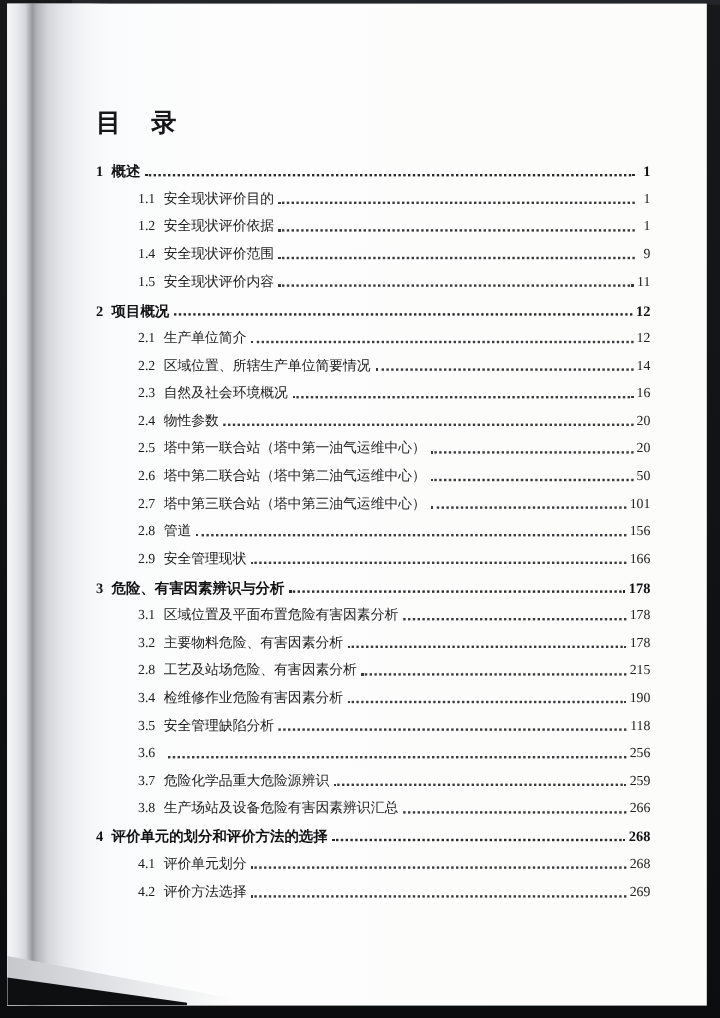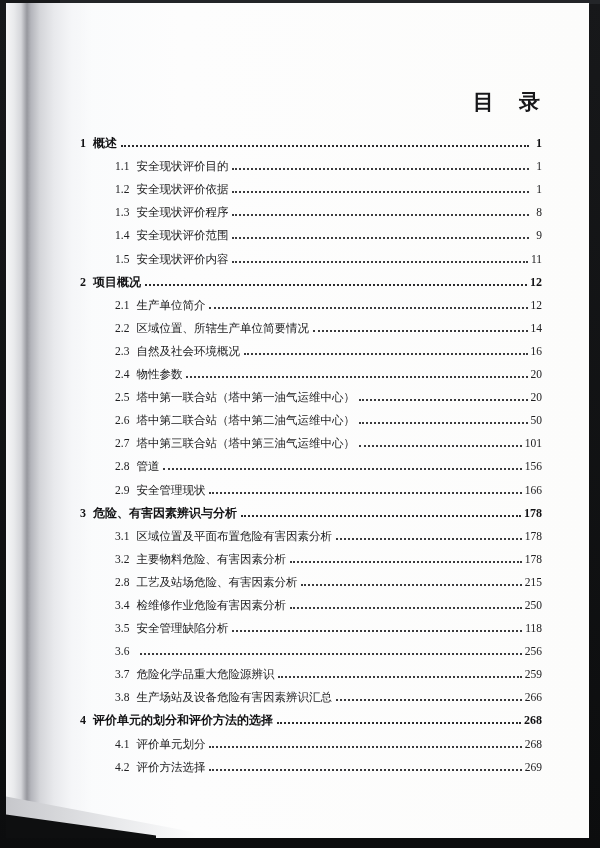--- a/index.html
+++ b/index.html
@@ -39,21 +39,21 @@
   
   .top-shadow{
     position:absolute;left:60px;top:0;right:0;height:4px;background:#232528;
   }
   
   .content{
     position:absolute;left:80px;top:88px;width:462px;
     color:#1d1d1f;
   }
   .toc-title{
-    text-align:right;
+    text-align:left;
     font-size:21px;font-weight:bold;
     letter-spacing:2px;
     margin:0 0 11px 0;
     color:#17171a;
   }
   .toc-list{display:block;}
   .row{
     display:flex;align-items:flex-end;
     height:23.1px;
     font-size:11.5px;
@@ -97,26 +97,20 @@
     <span class="dots"></span>
     <span class="pg">1</span>
   </div>
         <div class="row lvl2">
     <span class="num">1.2</span>
     <span class="ttl">安全现状评价依据</span>
     <span class="dots"></span>
     <span class="pg">1</span>
   </div>
         <div class="row lvl2">
-    <span class="num">1.3</span>
-    <span class="ttl">安全现状评价程序</span>
-    <span class="dots"></span>
-    <span class="pg">8</span>
-  </div>
-        <div class="row lvl2">
     <span class="num">1.4</span>
     <span class="ttl">安全现状评价范围</span>
     <span class="dots"></span>
     <span class="pg">9</span>
   </div>
         <div class="row lvl2">
     <span class="num">1.5</span>
     <span class="ttl">安全现状评价内容</span>
     <span class="dots"></span>
     <span class="pg">11</span>
@@ -202,21 +196,21 @@
         <div class="row lvl2">
     <span class="num">2.8</span>
     <span class="ttl">工艺及站场危险、有害因素分析</span>
     <span class="dots"></span>
     <span class="pg">215</span>
   </div>
         <div class="row lvl2">
     <span class="num">3.4</span>
     <span class="ttl">检维修作业危险有害因素分析</span>
     <span class="dots"></span>
-    <span class="pg">250</span>
+    <span class="pg">190</span>
   </div>
         <div class="row lvl2">
     <span class="num">3.5</span>
     <span class="ttl">安全管理缺陷分析</span>
     <span class="dots"></span>
     <span class="pg">118</span>
   </div>
         <div class="row lvl2">
     <span class="num">3.6</span>
     <span class="dots"></span>

